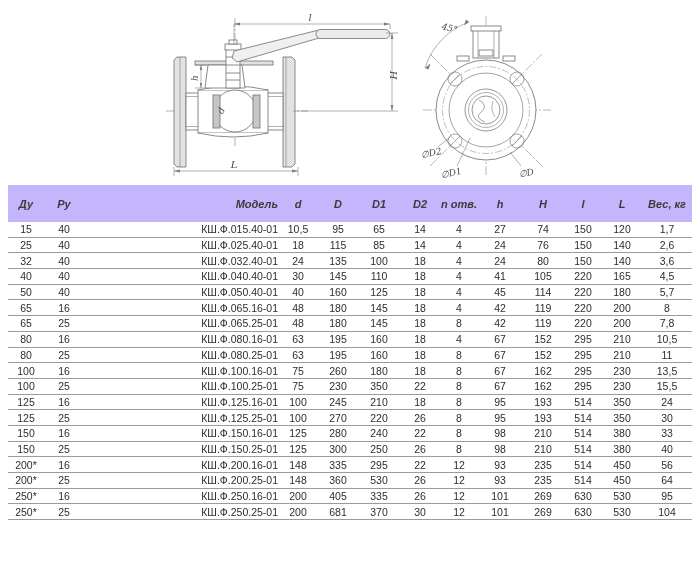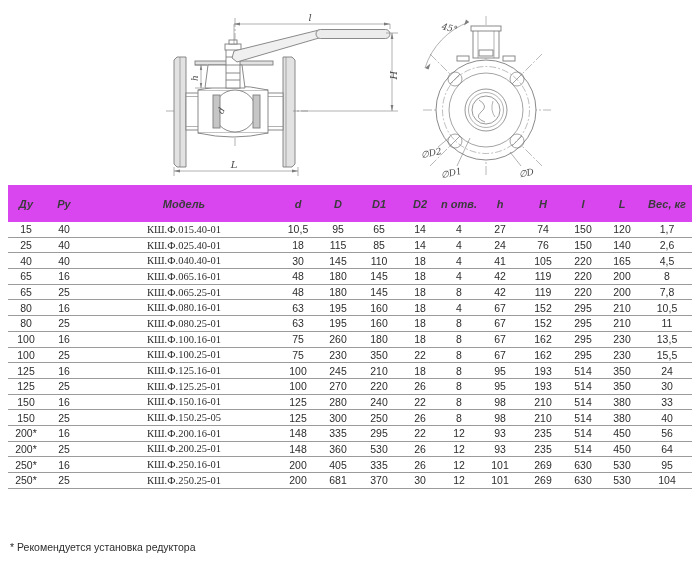--- a/index.html
+++ b/index.html
@@ -6,26 +6,26 @@
   .canvas{position:relative;width:700px;height:567px;background:#ffffff;
           font-family:"Liberation Sans",sans-serif;overflow:hidden;}
   svg{position:absolute;top:0;}
   #side-view{left:158px;}
   #front-view{left:405px;}
   .dim-label{font-family:"DejaVu Serif",serif;font-style:italic;font-size:10px;fill:#4b4b4b;}
   .dim-label-sm{font-family:"DejaVu Serif",serif;font-style:italic;font-size:9px;fill:#4b4b4b;}
 
   .table-wrap{position:absolute;top:185px;left:0;width:700px;}
   table{width:684px;margin:0 8px;border-collapse:collapse;table-layout:fixed;}
-  thead th{background:#d946ef;height:37px;font-weight:bold;font-style:italic;
+  thead th{background:#c4b5fd;height:37px;font-weight:bold;font-style:italic;
            font-size:11px;color:#3b3b3b;text-align:center;padding:0;}
-  thead th.model{text-align:center;padding-left:6px;}
+  thead th.model{text-align:right;padding-left:6px;}
   tbody td{height:14.7px;border-bottom:1px solid #9b9b9b;font-size:10.5px;
            color:#2d2d2d;text-align:center;padding:0;white-space:nowrap;}
-  tbody td.model{text-align:center;padding-left:6px;font-family:Liberation Serif, serif;}
+  tbody td.model{text-align:right;padding-left:6px;}
   .footnote{position:absolute;top:541px;left:10px;font-size:10.5px;color:#2d2d2d;}
 </style>
 </head>
 <body>
 
 <div class="canvas">
 
   <svg id="side-view" width="250" height="185" viewBox="0 0 250 185">
     <g stroke="#7d7d7d" stroke-width="0.9" fill="none">
 
@@ -227,35 +227,65 @@
             <td>85</td>
             <td>14</td>
             <td>4</td>
             <td>24</td>
             <td>76</td>
             <td>150</td>
             <td>140</td>
             <td>2,6</td>
           </tr>
           <tr>
+            <td>32</td>
+            <td>40</td>
+            <td class="model">КШ.Ф.032.40-01</td>
+            <td>24</td>
+            <td>135</td>
+            <td>100</td>
+            <td>18</td>
+            <td>4</td>
+            <td>24</td>
+            <td>80</td>
+            <td>150</td>
+            <td>140</td>
+            <td>3,6</td>
+          </tr>
+          <tr>
             <td>40</td>
             <td>40</td>
             <td class="model">КШ.Ф.040.40-01</td>
             <td>30</td>
             <td>145</td>
             <td>110</td>
             <td>18</td>
             <td>4</td>
             <td>41</td>
             <td>105</td>
             <td>220</td>
             <td>165</td>
             <td>4,5</td>
           </tr>
           <tr>
+            <td>50</td>
+            <td>40</td>
+            <td class="model">КШ.Ф.050.40-01</td>
+            <td>40</td>
+            <td>160</td>
+            <td>125</td>
+            <td>18</td>
+            <td>4</td>
+            <td>45</td>
+            <td>114</td>
+            <td>220</td>
+            <td>180</td>
+            <td>5,7</td>
+          </tr>
+          <tr>
             <td>65</td>
             <td>16</td>
             <td class="model">КШ.Ф.065.16-01</td>
             <td>48</td>
             <td>180</td>
             <td>145</td>
             <td>18</td>
             <td>4</td>
             <td>42</td>
             <td>119</td>
@@ -379,21 +409,21 @@
             <td>8</td>
             <td>98</td>
             <td>210</td>
             <td>514</td>
             <td>380</td>
             <td>33</td>
           </tr>
           <tr>
             <td>150</td>
             <td>25</td>
-            <td class="model">КШ.Ф.150.25-05</td>
+            <td class="model">КШ.Ф.150.25-01</td>
             <td>125</td>
             <td>300</td>
             <td>250</td>
             <td>26</td>
             <td>8</td>
             <td>98</td>
             <td>210</td>
             <td>514</td>
             <td>380</td>
             <td>40</td>
@@ -455,15 +485,14 @@
             <td>101</td>
             <td>269</td>
             <td>630</td>
             <td>530</td>
             <td>104</td>
           </tr>
         </tbody>
     </table>
   </div>
 
-  <div class="footnote">* Рекомендуется установка редуктора</div>
 
 </div>
 
 </body></html>

